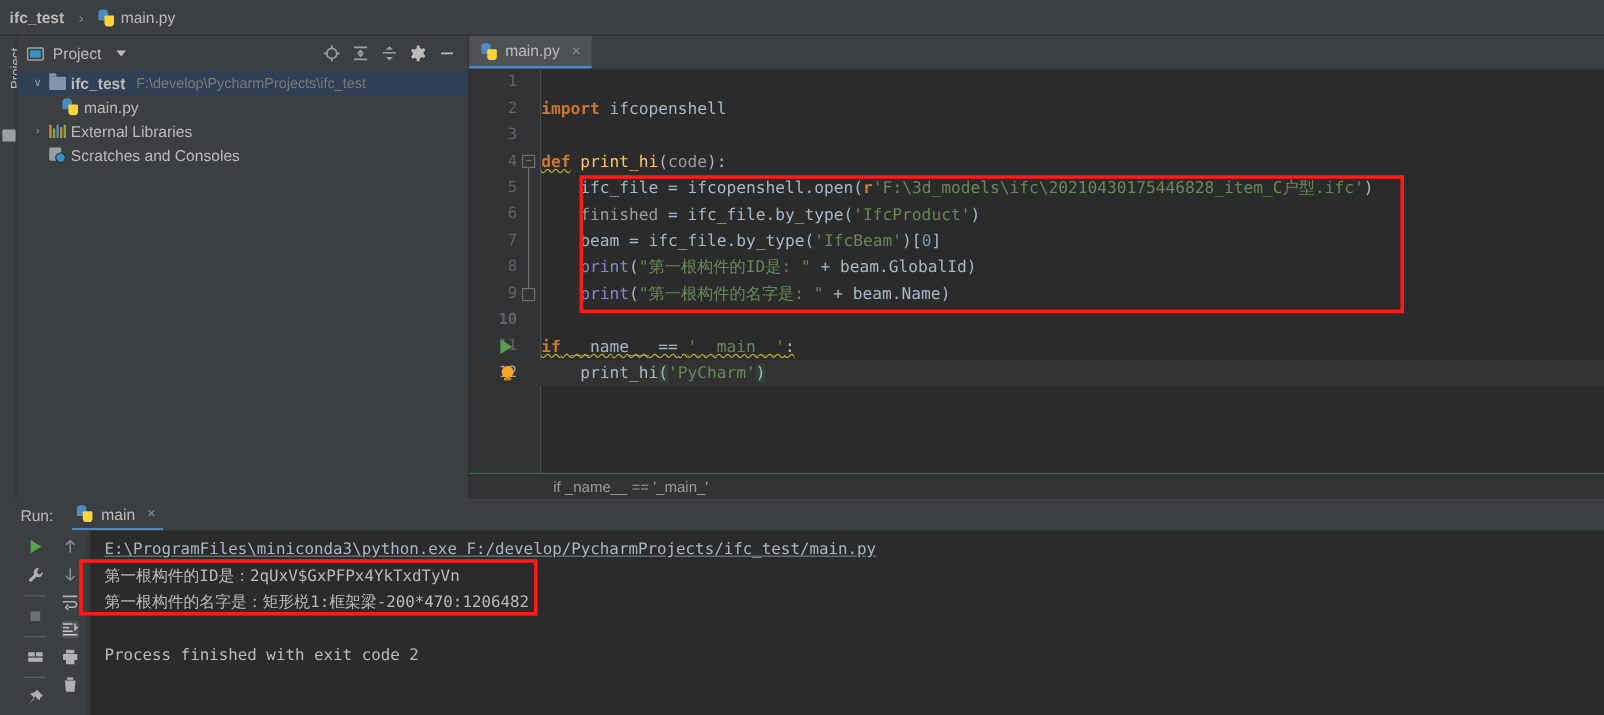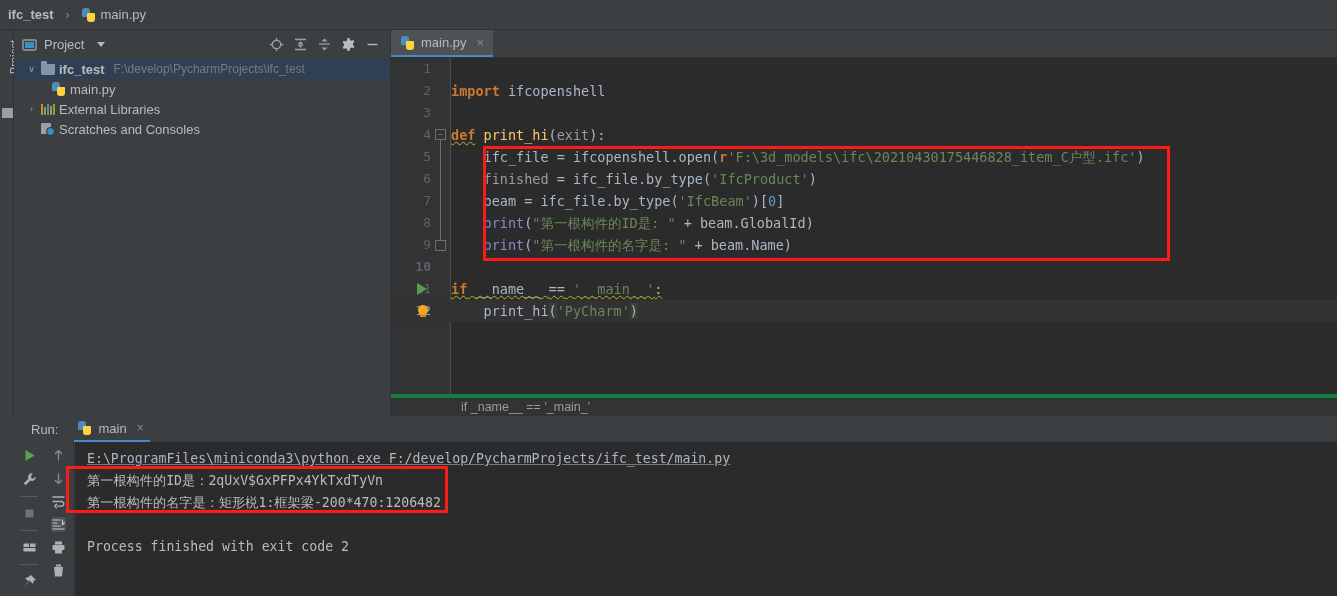--- a/index.html
+++ b/index.html
@@ -157,33 +157,33 @@
   .wavy{
     text-decoration:underline;
     text-decoration-color:#BBB529;
     text-decoration-style:wavy;
     text-decoration-thickness:1px;
   }
 
   .breadcrumbbar{
     position:absolute;left:391px;top:394px;width:946px;height:22px;
     background:#313335;display:flex;align-items:center;
-    border-top:4px solid #15803d;box-sizing:border-box;
+    border-top:1px solid #15803d;box-sizing:border-box;
   }
   .breadcrumbbar .bc{
     font-size:12.5px;color:#9B9B9B;padding-left:70px;
   }
 
   
   .runwin{
     position:absolute;left:0;top:416px;width:1337px;height:180px;
     background:#3C3F41;
   }
   .runhead{
-    height:26px;display:flex;align-items:center;padding-left:31px;
+    height:26px;display:flex;align-items:center;padding-left:17px;
     box-sizing:border-box;
   }
   .runlabel{font-size:13px;color:#BBBBBB;margin-right:16px;}
   .runtab{
     height:25px;display:flex;align-items:center;gap:6px;
     padding:0 6px 0 4px;border-bottom:2px solid #4A88C7;box-sizing:border-box;
   }
   .runtab-text{font-size:13px;color:#BBBBBB;}
   .runtab-close{color:#8A8A8A;font-size:12px;margin-left:4px;}
 
@@ -373,21 +373,21 @@
           <span class="s"></span>
         </div>
 
       <div class="code">
         <div class="ln" style="top:0px;"></div>
 
         <div class="ln" style="top:22px;"><span class="kw">import</span><span class="id"> ifcopenshell</span></div>
 
         <div class="ln" style="top:44px;"></div>
 
-        <div class="ln" style="top:66px;"><span class="kw wavy">def</span><span> </span><span class="fn">print_hi</span><span class="dot">(</span><span class="gray">exit</span><span class="dot">):</span></div>
+        <div class="ln" style="top:66px;"><span class="kw wavy">def</span><span> </span><span class="fn">print_hi</span><span class="dot">(</span><span class="gray">code</span><span class="dot">):</span></div>
 
         <div class="ln" style="top:88px;"><span>    </span><span class="id">ifc_file</span><span class="dot"> = </span><span class="id">ifcopenshell.open</span><span class="dot">(</span><span class="kw">r</span><span class="str">'F:\3d_models\ifc\20210430175446828_item_C户型.ifc'</span><span class="dot">)</span></div>
 
         <div class="ln" style="top:110px;"><span>    </span><span class="gray">finished</span><span class="dot"> = </span><span class="id">ifc_file.by_type</span><span class="dot">(</span><span class="str">'IfcProduct'</span><span class="dot">)</span></div>
 
         <div class="ln" style="top:132px;"><span>    </span><span class="id">beam</span><span class="dot"> = </span><span class="id">ifc_file.by_type</span><span class="dot">(</span><span class="str">'IfcBeam'</span><span class="dot">)[</span><span class="num">0</span><span class="dot">]</span></div>
 
         <div class="ln" style="top:154px;"><span>    </span><span class="builtin">print</span><span class="dot">(</span><span class="str">"第一根构件的ID是: "</span><span class="dot"> + </span><span class="id">beam.GlobalId</span><span class="dot">)</span></div>
 
         <div class="ln" style="top:176px;"><span>    </span><span class="builtin">print</span><span class="dot">(</span><span class="str">"第一根构件的名字是: "</span><span class="dot"> + </span><span class="id">beam.Name</span><span class="dot">)</span></div>

